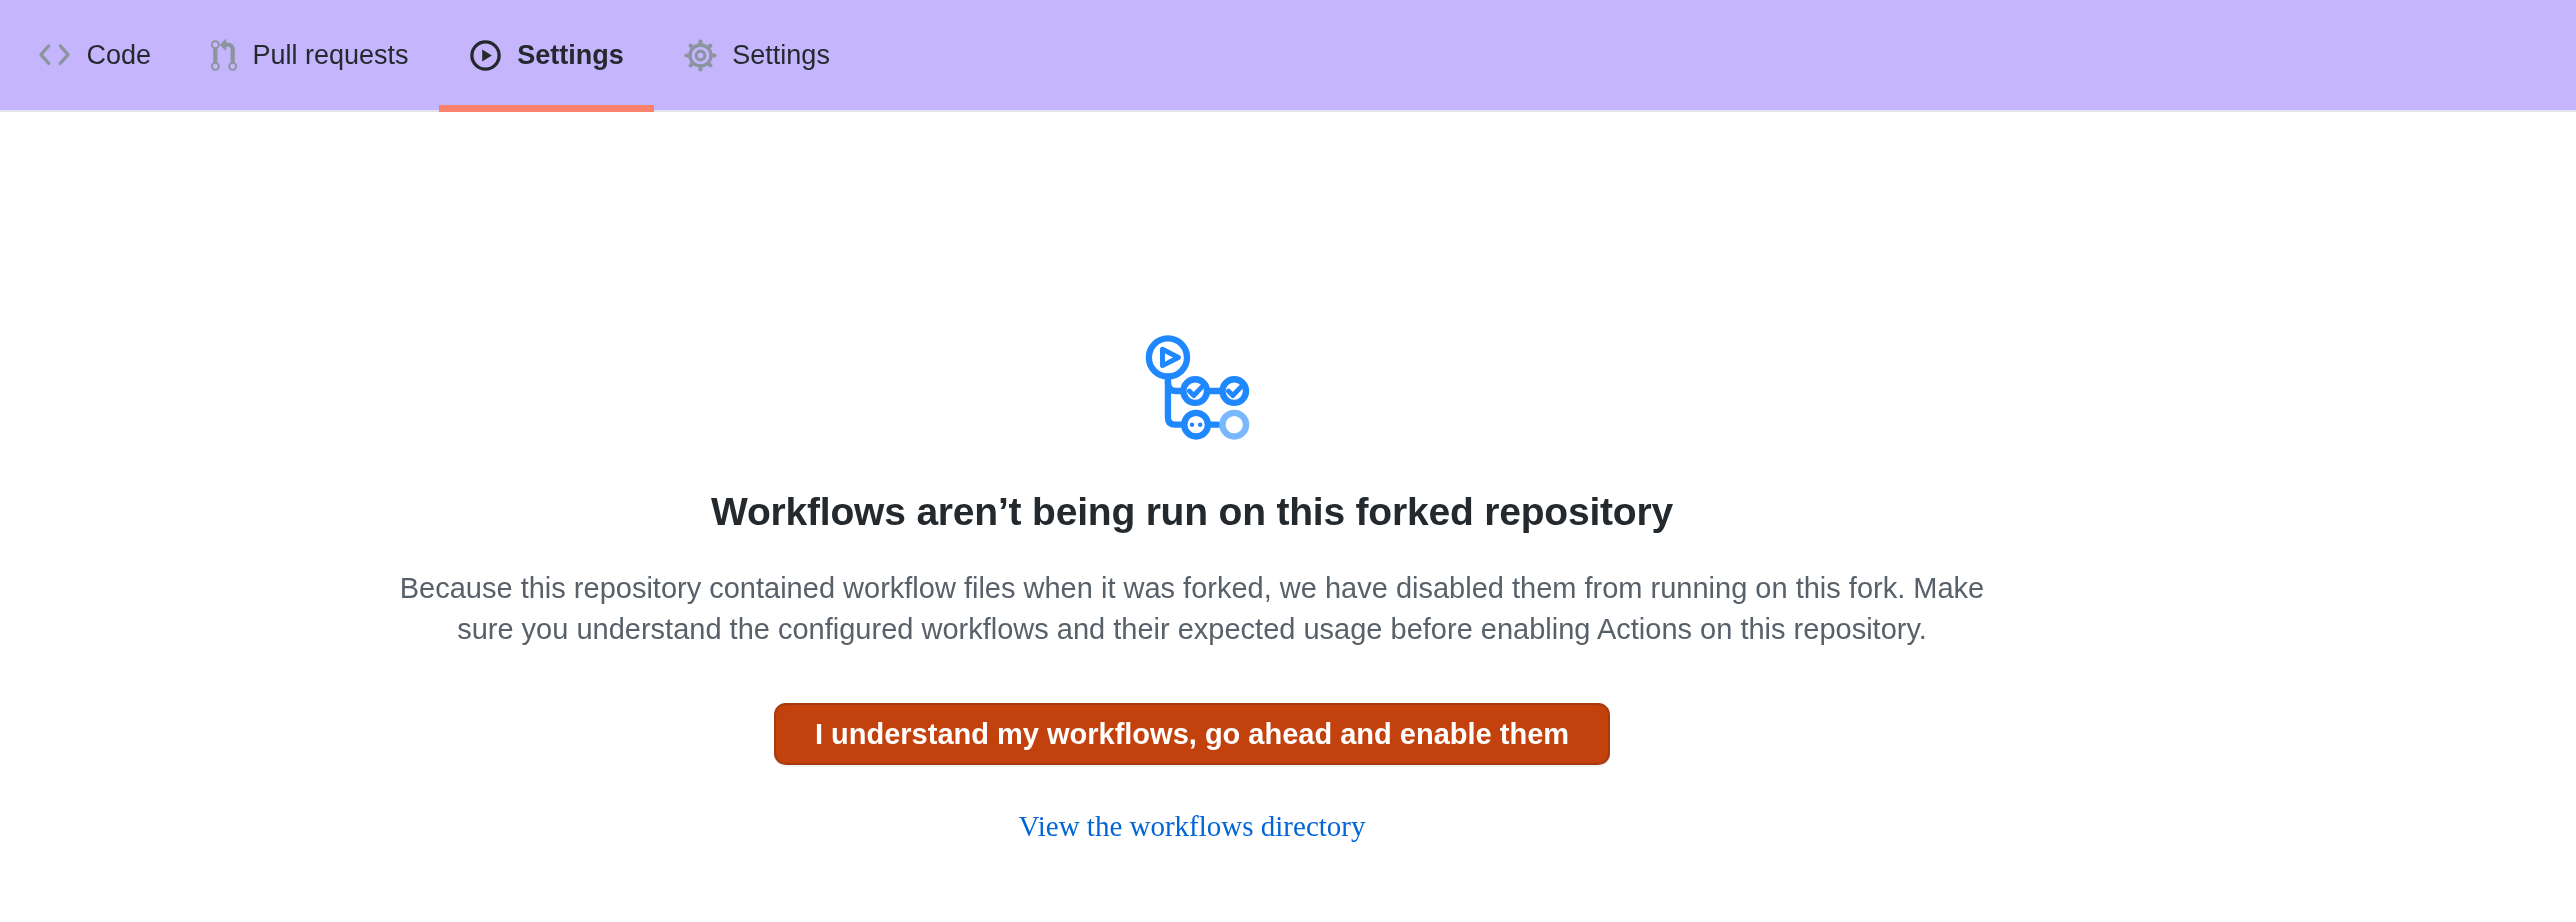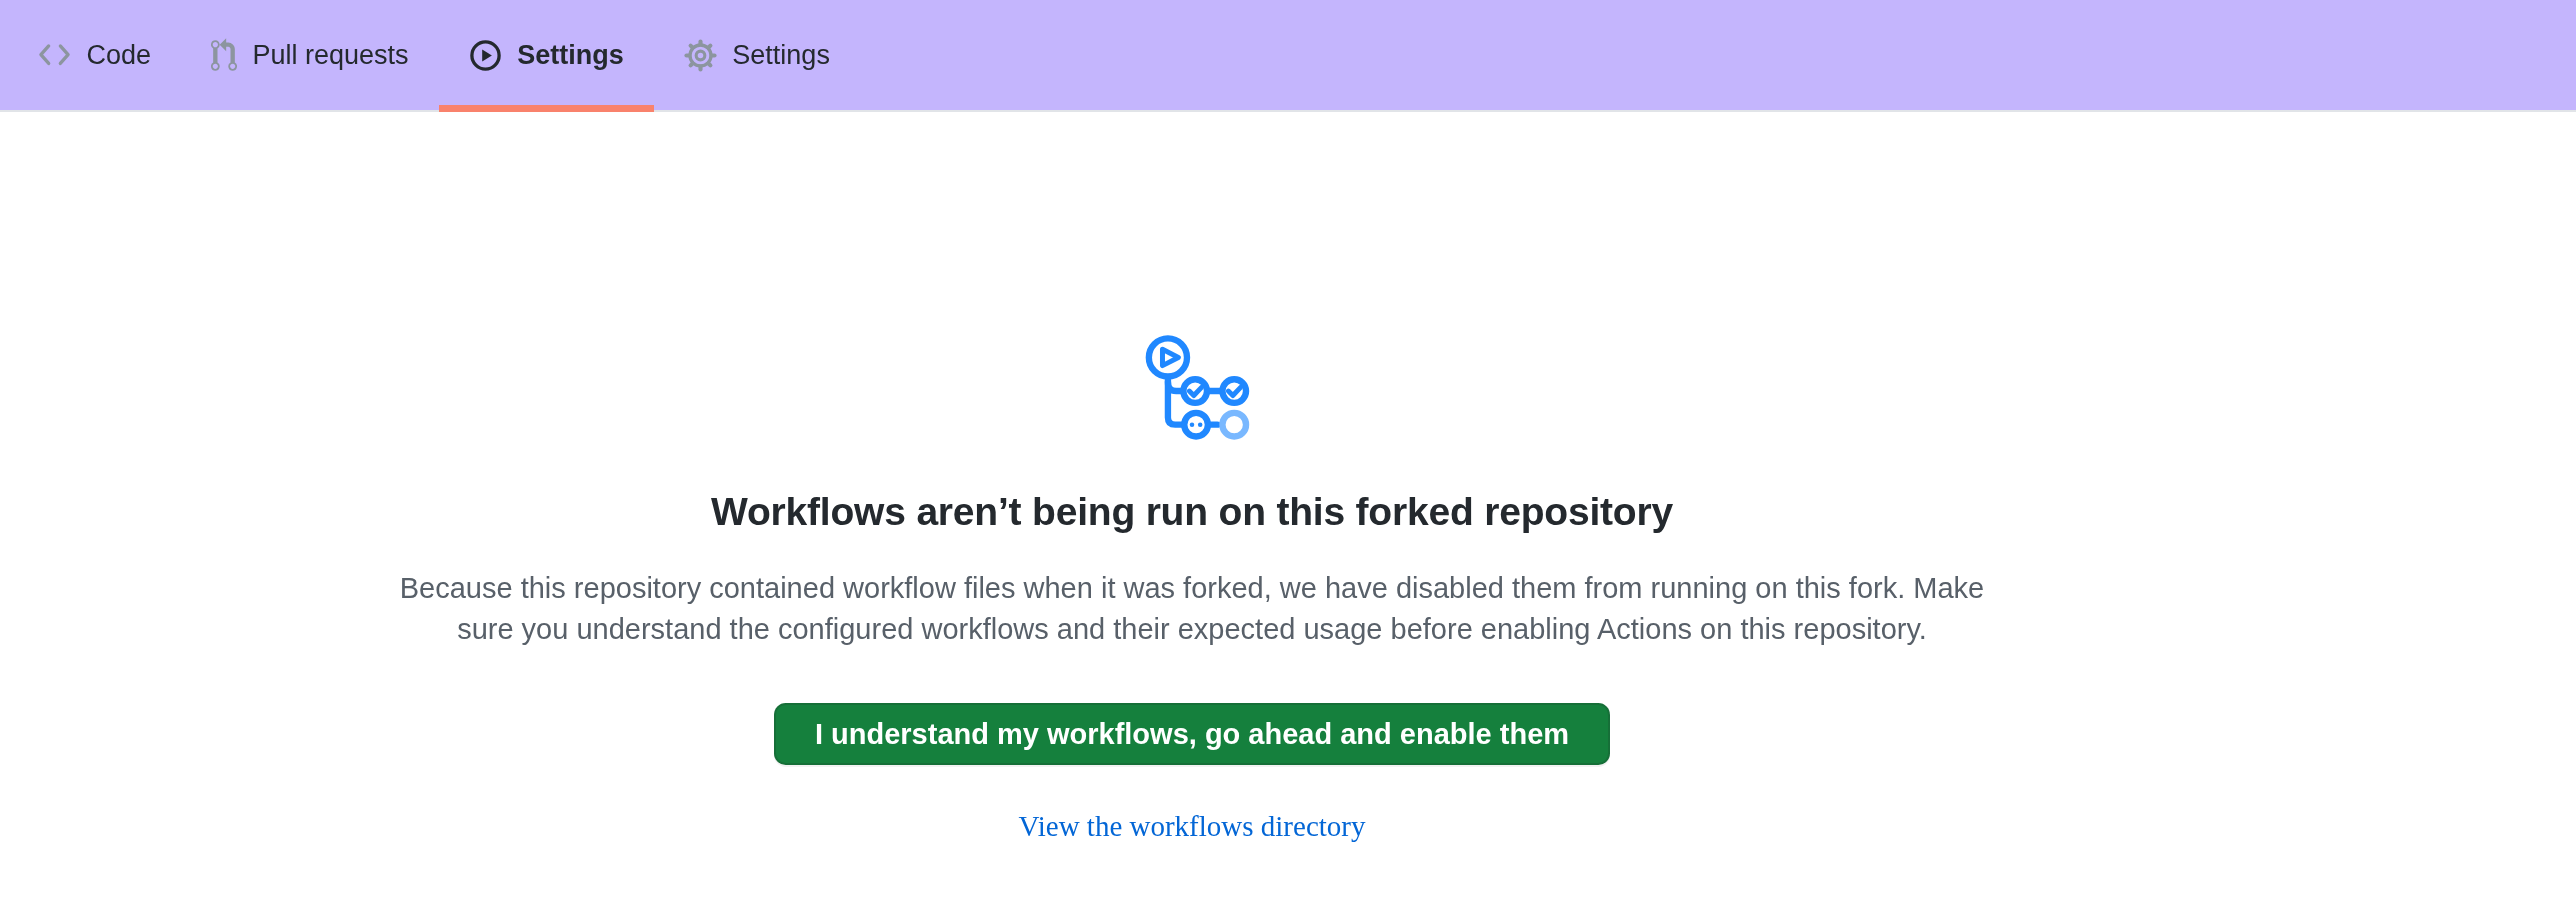--- a/index.html
+++ b/index.html
@@ -65,21 +65,21 @@
   }
   .enable-btn {
     margin-top: 53px;
     display: inline-block;
     padding: 11.7px 39px;
     font-family: "Liberation Sans", sans-serif;
     font-size: 29px;
     line-height: 35px;
     font-weight: 700;
     color: #ffffff;
-    background: #15803d;
+    background: #c2410c;
     border: 2px solid rgba(27,31,35,0.18);
     border-radius: 11.7px;
     box-shadow: 0 2px 0 rgba(27,31,35,0.06);
     cursor: pointer;
   }
   .workflows-link {
     display: inline-block;
     margin-top: 45px;
     font-size: 29px;
     color: #0366d6;

